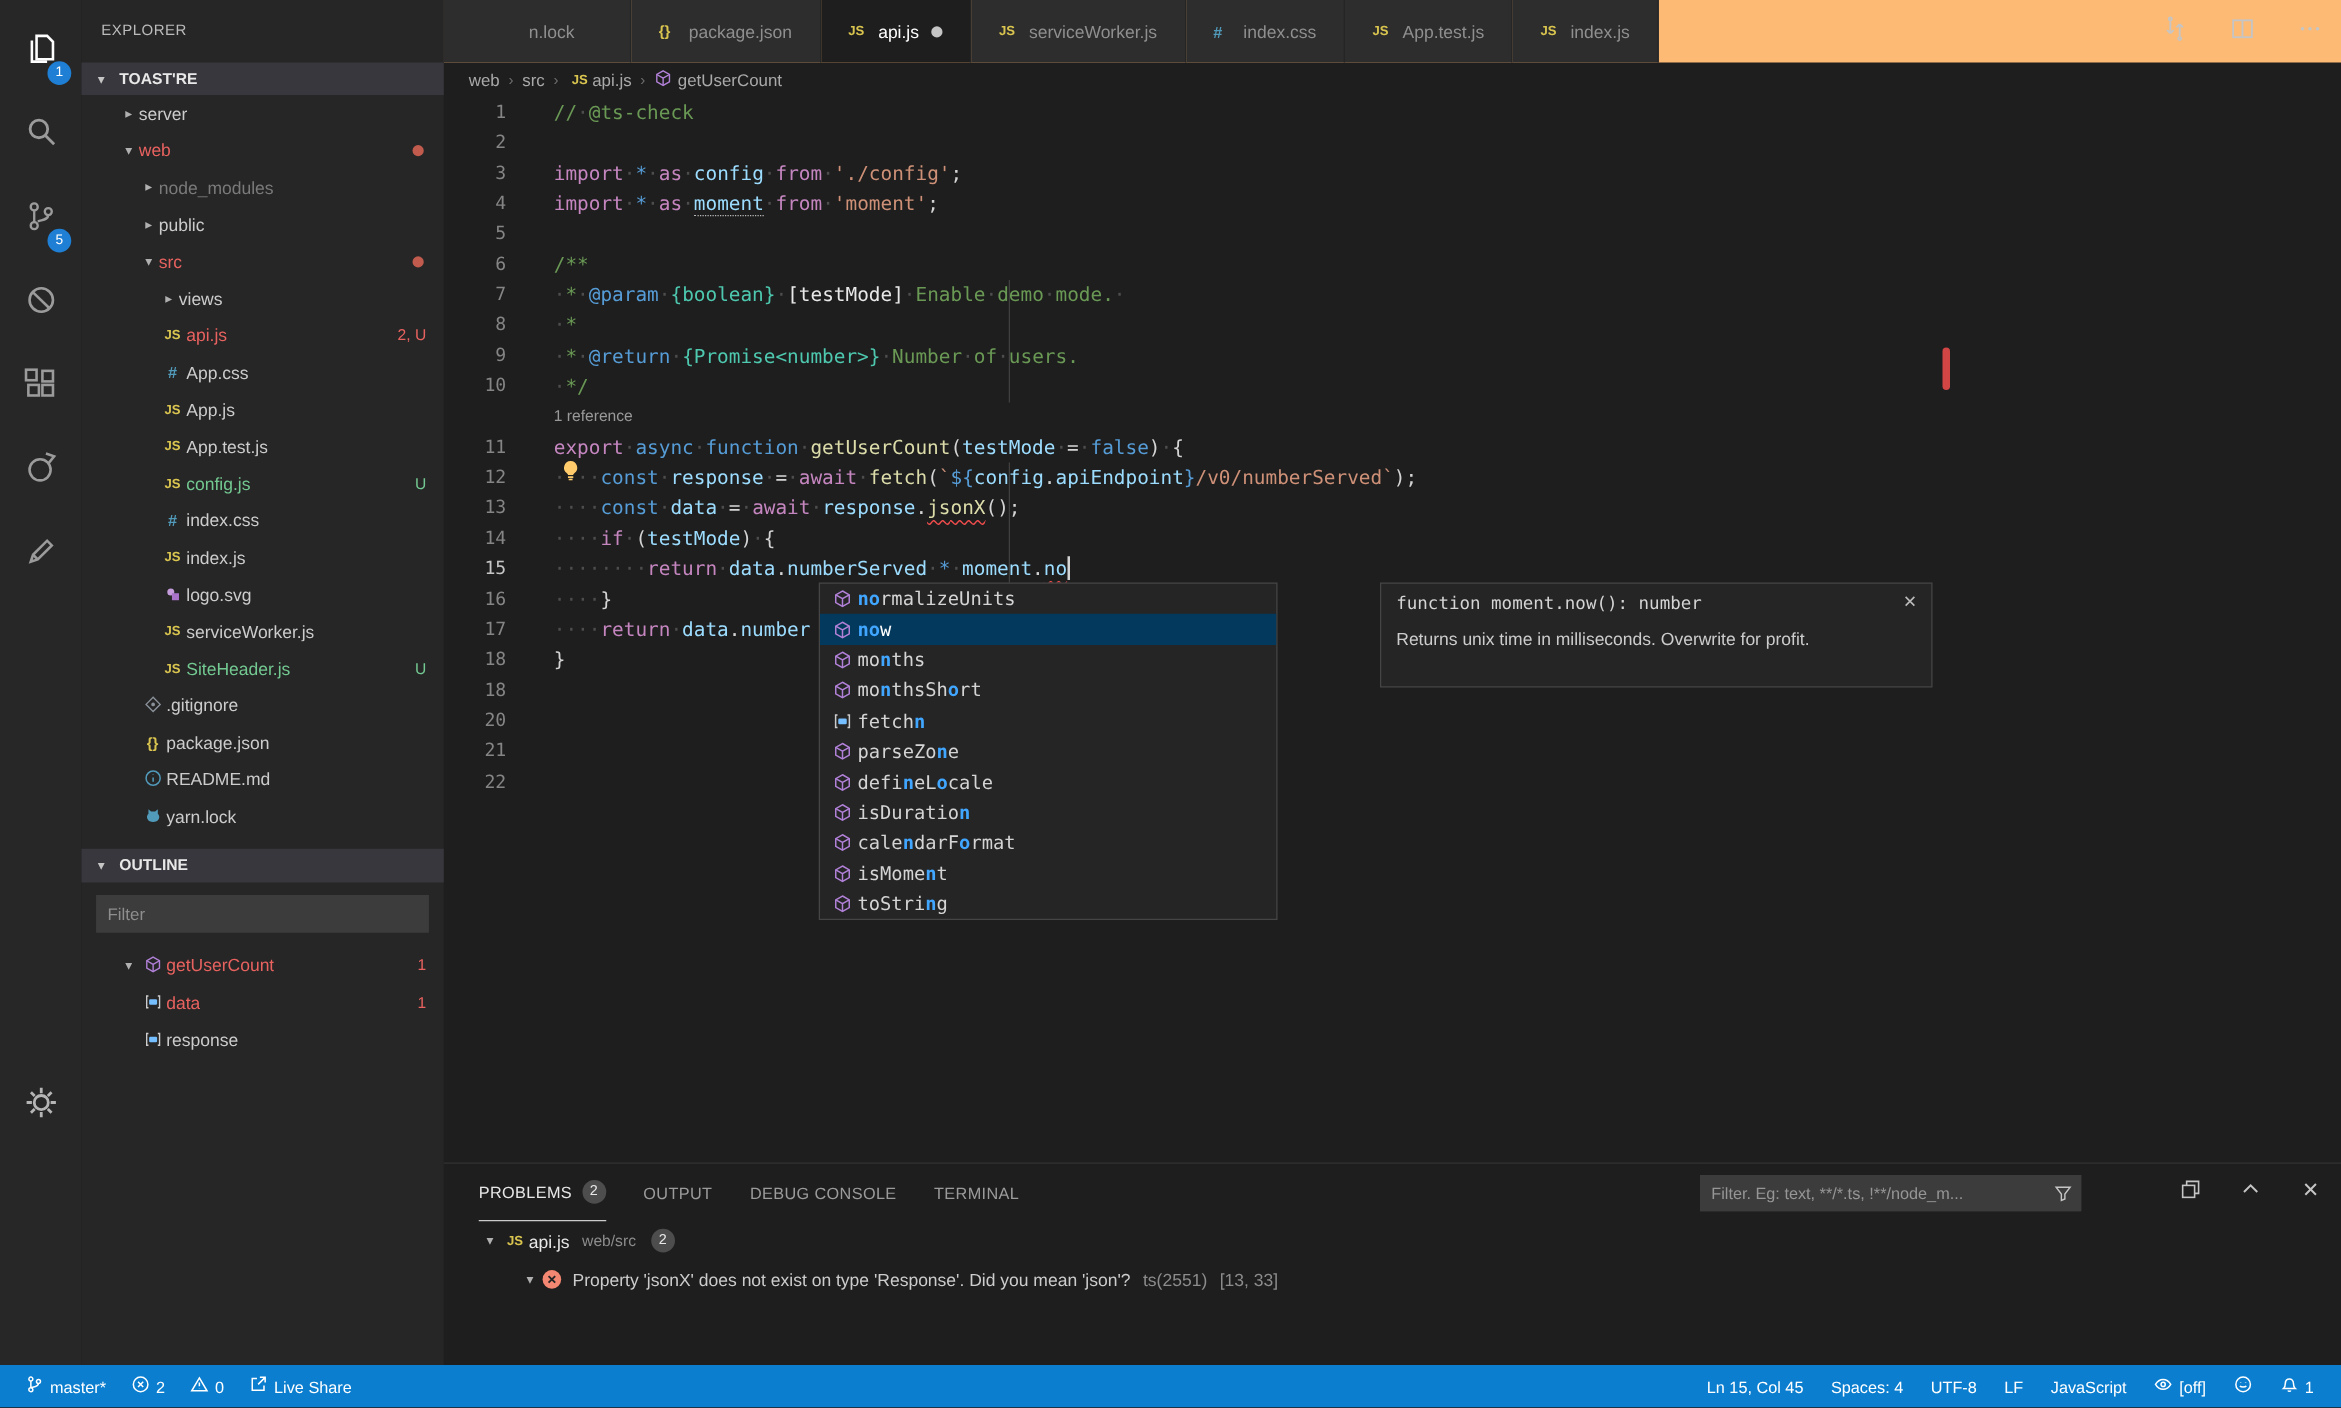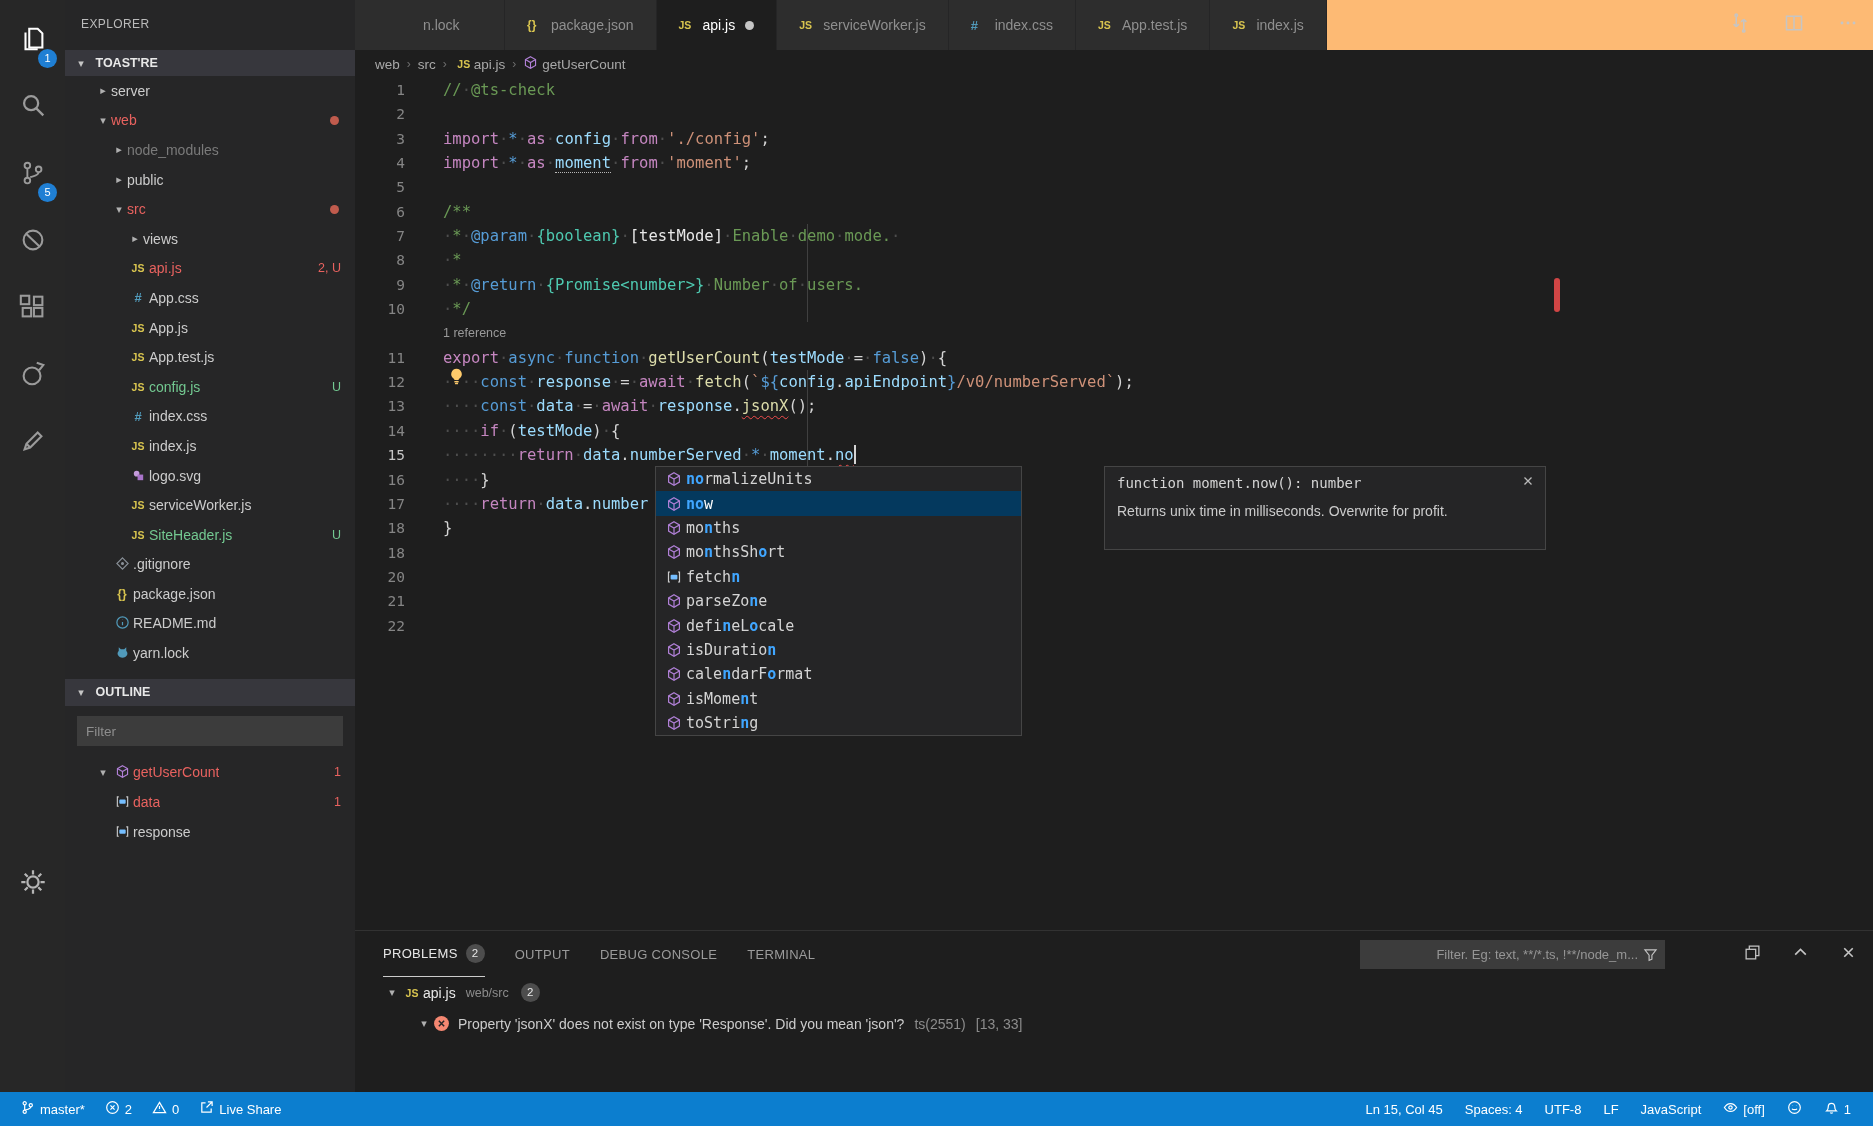--- a/index.html
+++ b/index.html
@@ -91,21 +91,21 @@
   .docs-body { font-size:14px; padding:6px 12px; color:#cccccc; }
   .docs-close { position:absolute; right:8px; top:7px; width:16px; height:16px; color:#bbbbbb; cursor:pointer; }
   .docs-close svg { width:14px; height:14px; }
 
   
   .panel { position:absolute; left:355px; top:930px; width:1518px; height:162px; background:#1e1e1e; border-top:1px solid #323232; color:#cccccc; }
   .panel-header { position:relative; height:46px; display:flex; align-items:flex-end; padding-left:28px; gap:30px; }
   .ptab { font-size:13px; letter-spacing:.3px; color:#9b9b9b; cursor:pointer; display:flex; align-items:center; gap:8px; height:100%; }
   .ptab.active { color:#e7e7e7; border-bottom:1.5px solid #cccccc; }
   .pbadge { min-width:19px; height:19px; border-radius:10px; background:#4d4d4d; color:#e8e8e8; font-size:11.5px; line-height:19px; text-align:center; padding:0 3px; }
-  .pfilter { position:absolute; left:1005px; top:9px; width:305px; height:29px; background:#3c3c3c; border:1px solid #3c3c3c; color:#cccccc; font-size:13px; padding:0 26px 0 8px; font-family:inherit;text-align:right; }
+  .pfilter { position:absolute; left:1005px; top:9px; width:305px; height:29px; background:#3c3c3c; border:1px solid #3c3c3c; color:#cccccc; font-size:13px; padding:0 26px 0 8px; font-family:inherit; }
   .pfilter::placeholder { color:#969696; }
   .pfilter-icon { position:absolute; left:1288px; top:16px; width:15px; height:15px; color:#c5c5c5; }
   .panel-actions { position:absolute; right:14px; top:12px; display:flex; gap:26px; color:#c5c5c5; }
   .panel-actions .pa { width:22px; height:22px; cursor:pointer; display:flex; align-items:center; justify-content:center; }
   .panel-actions svg { width:17px; height:17px; }
   .prow { height:31px; display:flex; align-items:center; font-size:14px; white-space:nowrap; cursor:pointer; }
   .prow .tw { width:18px; }
   .p-file { color:#e8e8e8; margin-right:10px; }
   .p-path { color:#8c8c8c; font-size:12.5px; margin-right:12px; }
   .p-msg { color:#cccccc; }

